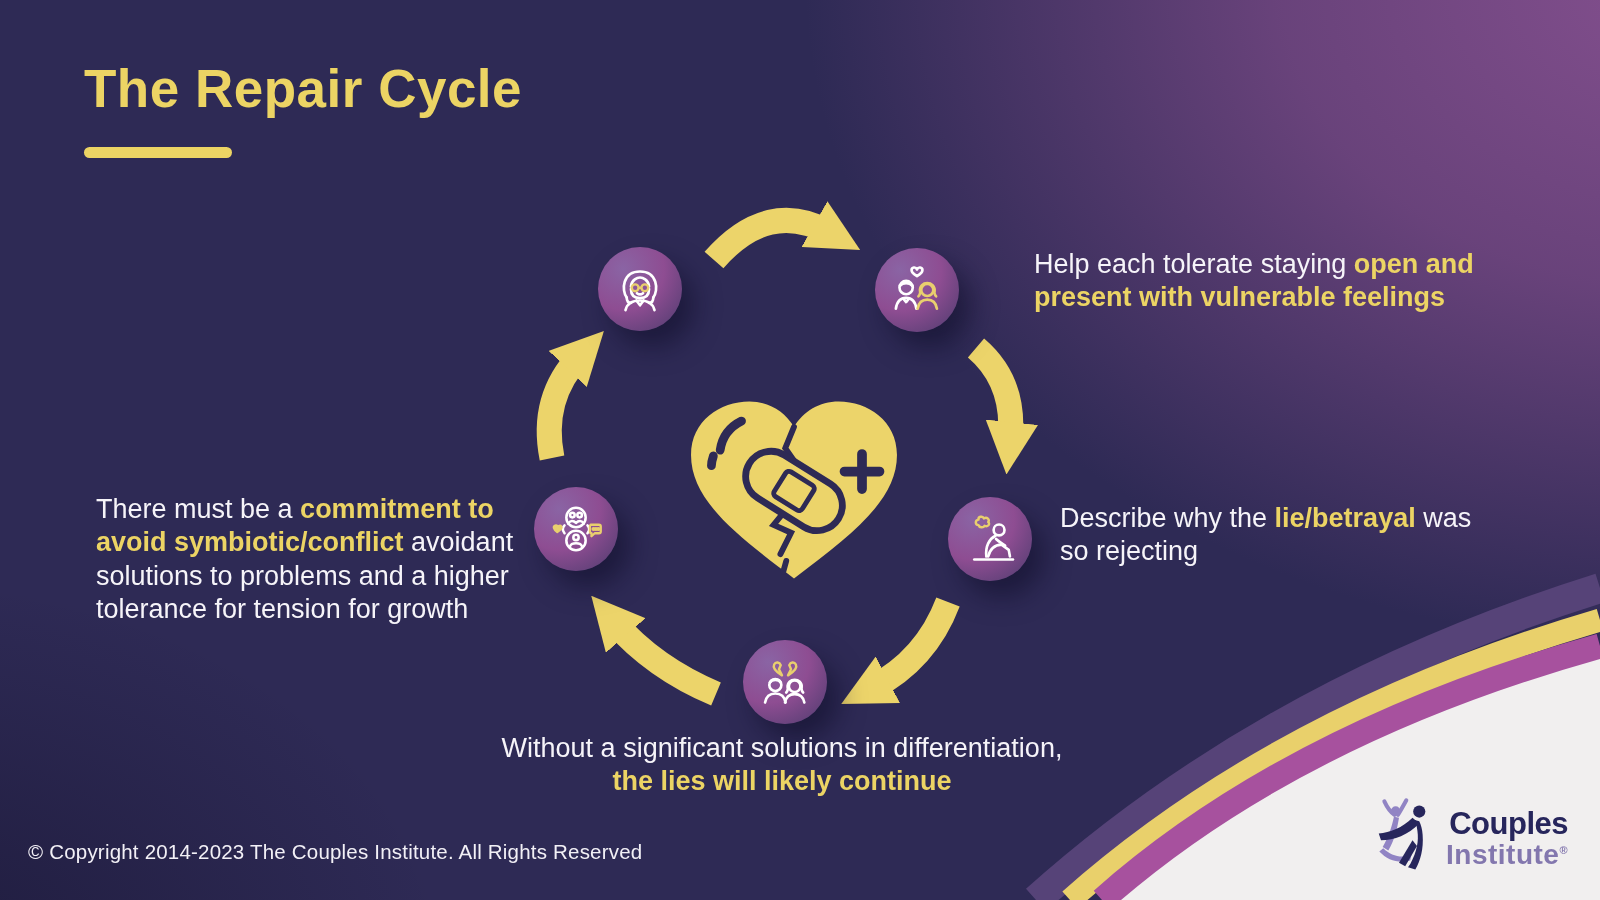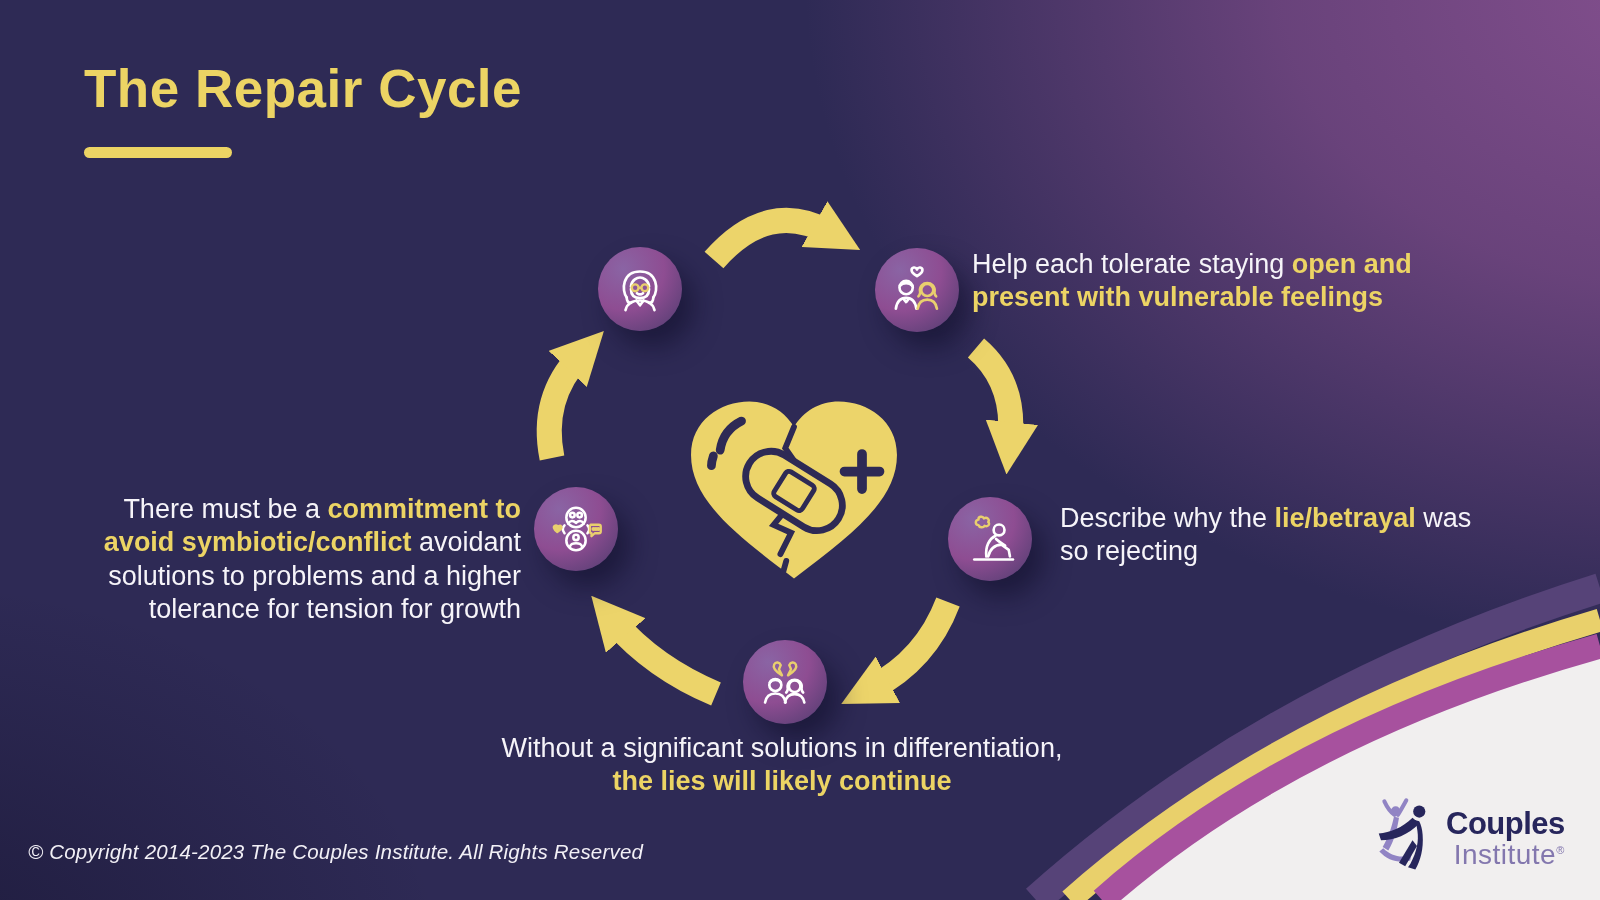--- a/index.html
+++ b/index.html
@@ -14,49 +14,49 @@
   .abs{position:absolute;}
   
   .title{
     left:84px;top:58px;color:#ECD464;font-size:53px;font-weight:700;letter-spacing:.5px;
   }
   .title-underline{left:84px;top:147px;width:148px;height:11px;border-radius:6px;background:#ECD464;}
   
   .step-text{color:#F6F4F9;font-size:27px;line-height:1.24;font-weight:400;margin:0;}
   .step-text b{color:#ECD464;font-weight:700;}
   .t1{left:183px;top:233px;width:405px;}
-  .t2{left:972px;top:248px;width:445px;}
+  .t2{left:1034px;top:248px;width:445px;}
   .t3{left:1060px;top:502px;width:440px;}
   .t4{left:488px;top:732px;width:588px;text-align:center;}
-  .t5{left:96px;top:493px;width:425px;text-align:right;}
+  .t5{left:96px;top:493px;width:425px;}
   
   .node{
     width:84px;height:84px;border-radius:50%;
     background:radial-gradient(circle at 30% 26%, #8a64a4 0%, #8e4d92 48%, #4c3b6d 100%);
     box-shadow:12px 16px 26px rgba(12,10,35,.5);
     display:flex;align-items:center;justify-content:center;
   }
   .node svg{width:58px;height:58px;display:block;}
   .n1{left:598px;top:247px;}
   .n2{left:875px;top:248px;}
   .n3{left:948px;top:497px;}
   .n4{left:743px;top:640px;}
   .n5{left:534px;top:487px;}
   
   .heart{left:676px;top:388px;width:236px;height:204px;}
   
   .full{left:0;top:0;width:1600px;height:900px;pointer-events:none;}
   
-  .copyright{left:28px;top:840px;color:#F2F0F6;font-size:20.5px;letter-spacing:.2px;font-style:italic;}
+  .copyright{left:28px;top:840px;color:#F2F0F6;font-size:20.5px;letter-spacing:.2px;}
   
   .logo{left:1372px;top:788px;width:215px;height:100px;display:flex;align-items:center;text-align:right;}
   .logo-mark{width:72px;height:92px;flex:0 0 auto;margin-right:2px;}
   .logo-text{line-height:1;}
   .logo-line1{color:#27265C;font-size:31px;font-weight:700;letter-spacing:-.5px;}
-  .logo-line2{color:#8377AE;font-size:28px;font-weight:400;letter-spacing:.5px;margin-top:2px;}
+  .logo-line2{color:#8377AE;font-size:28px;font-weight:700;letter-spacing:.5px;margin-top:2px;}
   .logo-line2 sup{font-size:11px;}
 </style>
 </head>
 <body>
 
 <div class="stage">
 
   <svg class="abs full" viewBox="0 0 1600 900" aria-hidden="true">
     <path d="M1600 652 Q1295 738 1108 900 L1600 900 Z" fill="#F1EFEF"></path>
     <path d="M1600 588 Q1268 692 1036 900" stroke="#564378" stroke-width="30" fill="none"></path>

